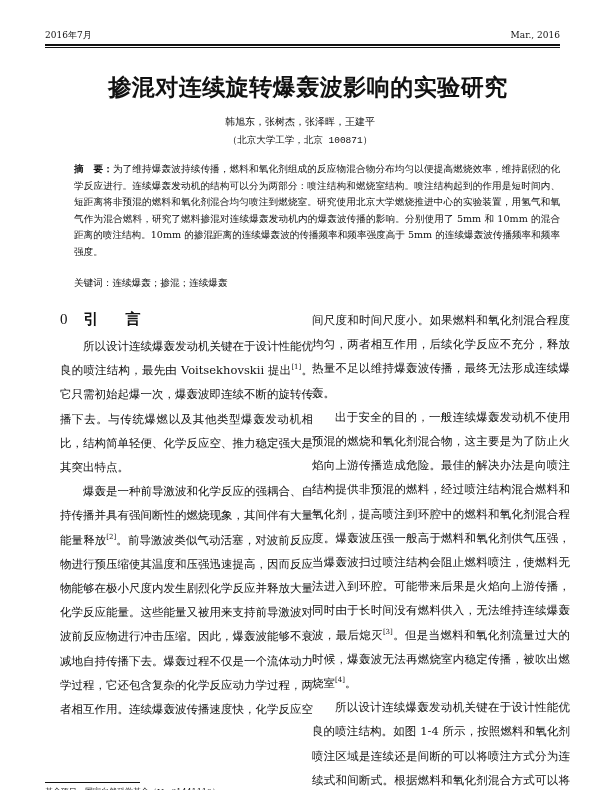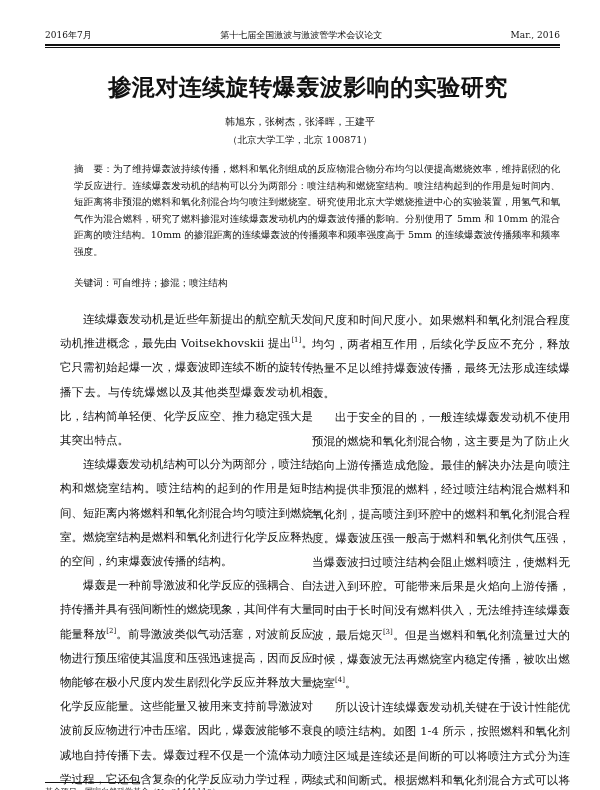--- a/index.html
+++ b/index.html
@@ -18,27 +18,27 @@
     border-top: 2px solid #111; border-bottom: 1px solid #111; height: 1px;
   }
   .title {
     position: absolute; left: 0; right: 0; top: 58px; text-align: center;
     font-size: 23px; font-weight: bold; letter-spacing: 0.5px; margin-left: 16px;
   }
   .authors {
     position: absolute; left: 0; right: 0; top: 101px; text-align: center; font-size: 10px;
   }
   .affil {
-    position: absolute; left: 0; right: 0; top: 120px; text-align: center; font-size: 9.5px;
+    position: absolute; left: 0; right: 0; top: 120px; text-align: center; font-size: 9.5px; font-family: Liberation Mono, monospace;
   }
   .abstract {
     position: absolute; left: 74px; right: 40px; top: 147px;
     font-size: 9.6px; line-height: 16.5px; text-align: justify;
   }
-  .abstract .label { font-weight: normal; }
+  .abstract .label { font-weight: bold; }
   .keywords {
     position: absolute; left: 74px; right: 40px; top: 263px; font-size: 9.6px;
   }
   .col {
     position: absolute; top: 293px; width: 253px;
     font-size: 11.5px; line-height: 24.2px; text-align: justify;
   }
   .col.left { left: 60px; }
   .col.right { left: 312px; width: 258px; top: 294px; }
   .section-heading {
@@ -57,40 +57,41 @@
   }
   .footnote-cut { color: #333; white-space: nowrap; overflow: hidden; height: 5px; }
 </style>
 </head>
 <body>
 
 <div class="page">
 
   <div class="running-head">
     <span>2016年7月</span>
-    <span>第十七届全国激波与激波管学术会议论文</span>
     <span>Mar., 2016</span>
   </div>
   <div class="head-rule"></div>
 
   <div class="title">掺混对连续旋转爆轰波影响的实验研究</div>
   <div class="authors">韩旭东，张树杰，张泽晖，王建平</div>
   <div class="affil">（北京大学工学，北京 100871）</div>
 
   <div class="abstract">
     <span class="label">摘　要：</span><span>为了维持爆轰波持续传播，燃料和氧化剂组成的反应物混合物分布均匀以便提高燃烧效率，维持剧烈的化学反应进行。连续爆轰发动机的结构可以分为两部分：喷注结构和燃烧室结构。喷注结构起到的作用是短时间内、短距离将非预混的燃料和氧化剂混合均匀喷注到燃烧室。研究使用北京大学燃烧推进中心的实验装置，用氢气和氧气作为混合燃料，研究了燃料掺混对连续爆轰发动机内的爆轰波传播的影响。分别使用了 5mm 和 10mm 的混合距离的喷注结构。10mm 的掺混距离的连续爆轰波的传播频率和频率强度高于 5mm 的连续爆轰波传播频率和频率强度。</span>
   </div>
 
   <div class="keywords">
-    <span>关键词：</span><span>可自维持；掺混；喷注结构</span>
+    <span>关键词：</span><span>连续爆轰；掺混；连续爆轰</span>
   </div>
 
   <div class="col left">
-    <p class="indent"><span>连续爆轰发动机是近些年新提出的航空航天发动机推进概念，最先由 Voitsekhovskii 提出</span><sup>[1]</sup><span>。它只需初始起爆一次，爆轰波即连续不断的旋转传播下去。与传统爆燃以及其他类型爆轰发动机相比，结构简单轻便、化学反应空、推力稳定强大是其突出特点。</span></p>
-    <p class="indent"><span>连续爆轰发动机结构可以分为两部分，喷注结构和燃烧室结构。喷注结构的起到的作用是短时间、短距离内将燃料和氧化剂混合均匀喷注到燃烧室。燃烧室结构是燃料和氧化剂进行化学反应释热的空间，约束爆轰波传播的结构。</span></p>
+    <div class="section-heading">
+      <span class="num">0</span><span>引　言</span>
+    </div>
+    <p class="indent"><span>所以设计连续爆轰发动机关键在于设计性能优良的喷注结构，最先由 Voitsekhovskii 提出</span><sup>[1]</sup><span>。它只需初始起爆一次，爆轰波即连续不断的旋转传播下去。与传统爆燃以及其他类型爆轰发动机相比，结构简单轻便、化学反应空、推力稳定强大是其突出特点。</span></p>
     <p class="indent"><span>爆轰是一种前导激波和化学反应的强耦合、自持传播并具有强间断性的燃烧现象，其间伴有大量能量释放</span><sup>[2]</sup><span>。前导激波类似气动活塞，对波前反应物进行预压缩使其温度和压强迅速提高，因而反应物能够在极小尺度内发生剧烈化学反应并释放大量化学反应能量。这些能量又被用来支持前导激波对波前反应物进行冲击压缩。因此，爆轰波能够不衰减地自持传播下去。爆轰过程不仅是一个流体动力学过程，它还包含复杂的化学反应动力学过程，两者相互作用。连续爆轰波传播速度快，化学反应空</span></p>
   </div>
 
   <div class="col right">
     <p><span>间尺度和时间尺度小。如果燃料和氧化剂混合程度均匀，两者相互作用，后续化学反应不充分，释放热量不足以维持爆轰波传播，最终无法形成连续爆轰。</span></p>
     <p class="indent"><span>出于安全的目的，一般连续爆轰发动机不使用预混的燃烧和氧化剂混合物，这主要是为了防止火焰向上游传播造成危险。最佳的解决办法是向喷注结构提供非预混的燃料，经过喷注结构混合燃料和氧化剂，提高喷注到环腔中的燃料和氧化剂混合程度。爆轰波压强一般高于燃料和氧化剂供气压强，当爆轰波扫过喷注结构会阻止燃料喷注，使燃料无法进入到环腔。可能带来后果是火焰向上游传播，同时由于长时间没有燃料供入，无法维持连续爆轰波，最后熄灭</span><sup>[3]</sup><span>。但是当燃料和氧化剂流量过大的时候，爆轰波无法再燃烧室内稳定传播，被吹出燃烧室</span><sup>[4]</sup><span>。</span></p>
     <p class="indent"><span>所以设计连续爆轰发动机关键在于设计性能优良的喷注结构。如图 1-4 所示，按照燃料和氧化剂喷注区域是连续还是间断的可以将喷注方式分为连续式和间断式。根据燃料和氧化剂混合方式可以将喷注方式分为对冲式、旋流式和同轴卷吸式。按照喷注入口几何形状可以分环缝式和喷孔式等。上述</span></p>
   </div>
 
   <div class="footnote-rule"></div>

